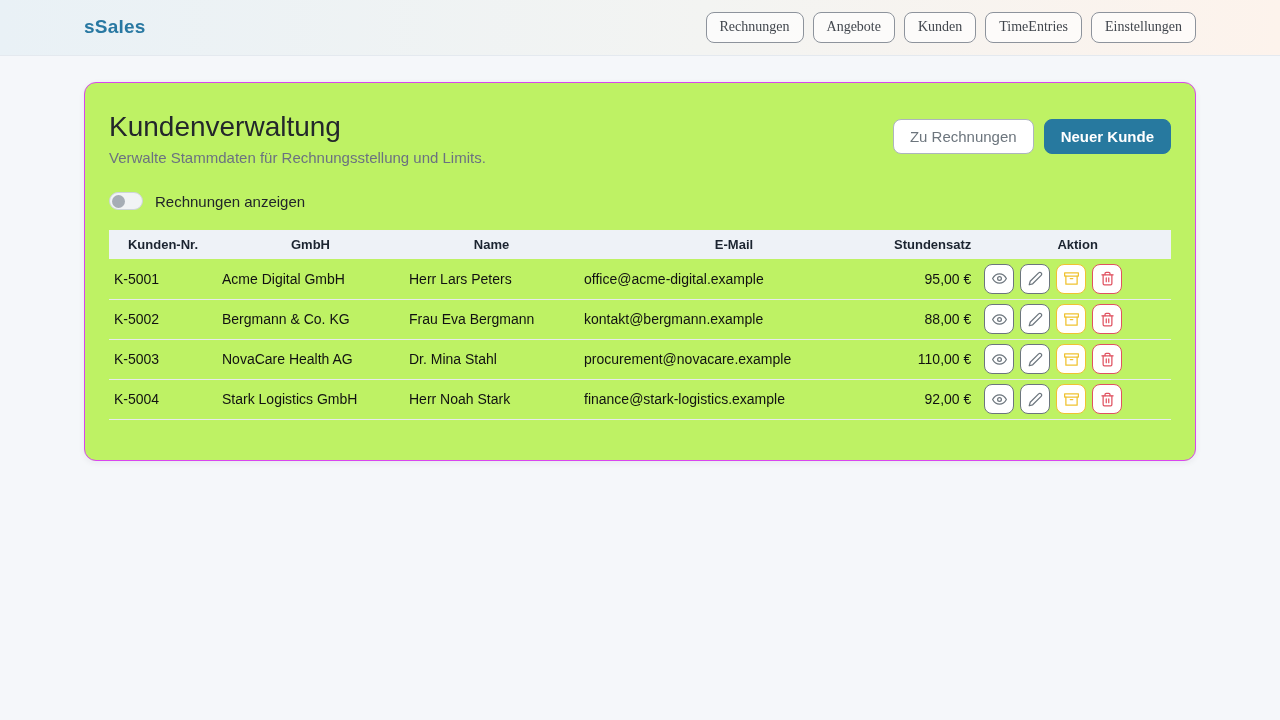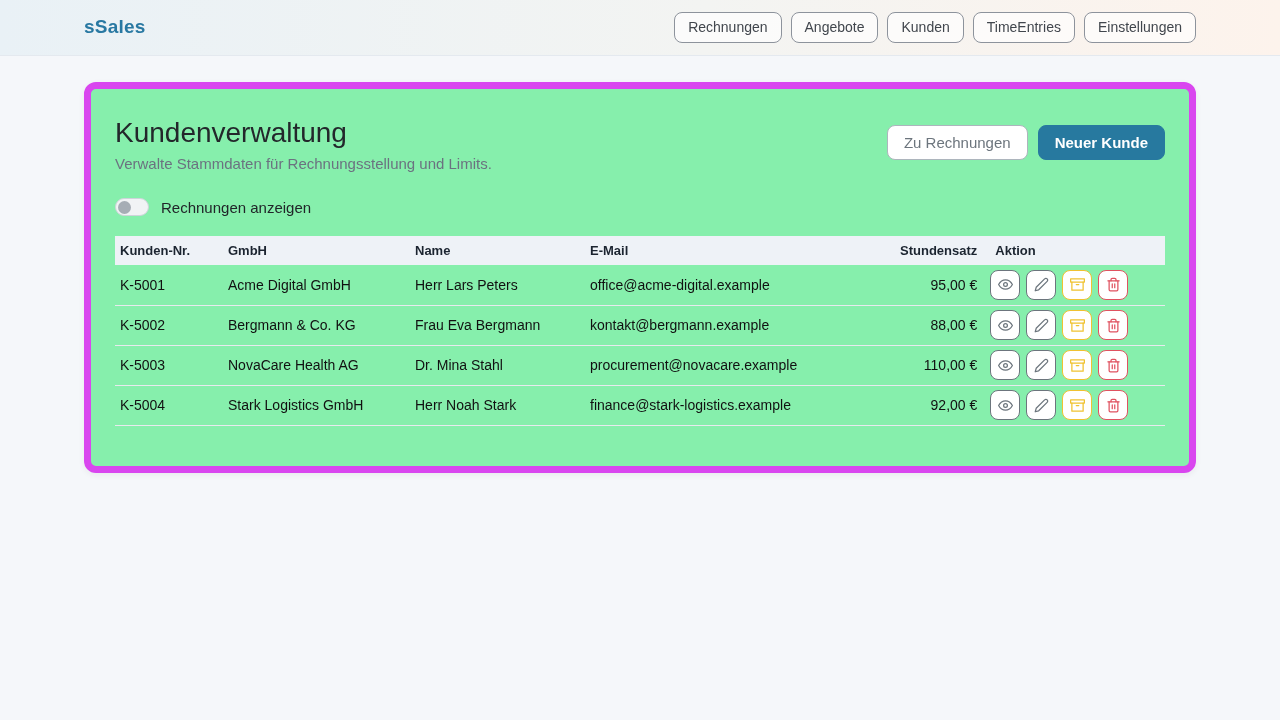--- a/index.html
+++ b/index.html
@@ -29,36 +29,36 @@
   }
   .logo {
     font-size: 19px;
     font-weight: bold;
     color: #2878a2;
     letter-spacing: 0.2px;
     cursor: pointer;
   }
   .nav { display: flex; gap: 9px; }
   .nav-btn {
-    font-family: Liberation Sans, sans-serif;
+    font-family: Liberation Serif, serif;
     font-size: 14px;
     color: #41464d;
     background: rgba(255,255,255,0.65);
     border: 1px solid #8d939c;
     border-radius: 8px;
     padding: 6px 13px;
     cursor: pointer;
     line-height: 1.2;
   }
 
   
   .page { width: 1112px; margin: 26px auto 0; }
   .card {
-    background: #86efac;
-    border: 7px solid #d946ef;
+    background: #bef264;
+    border: 1px solid #d946ef;
     border-radius: 12px;
     box-shadow: 0 2px 6px rgba(20,30,40,0.06);
     padding: 24px 24px 40px;
     min-height: 372px;
   }
   .card-head {
     display: flex;
     justify-content: space-between;
     align-items: flex-start;
   }
@@ -122,21 +122,21 @@
   }
   .toggle-label { font-size: 15px; color: #212529; }
 
   
   table { width: 100%; border-collapse: collapse; }
   thead tr { background: #eef2f7; }
   th {
     font-size: 13px;
     font-weight: bold;
     color: #1b2430;
-    text-align: left;
+    text-align: center;
     padding: 7px 5px;
     white-space: nowrap;
   }
   td {
     font-size: 14px;
     color: #111111;
     padding: 0 5px;
     height: 40px;
     border-bottom: 1px solid #e7eaee;
     white-space: nowrap;

